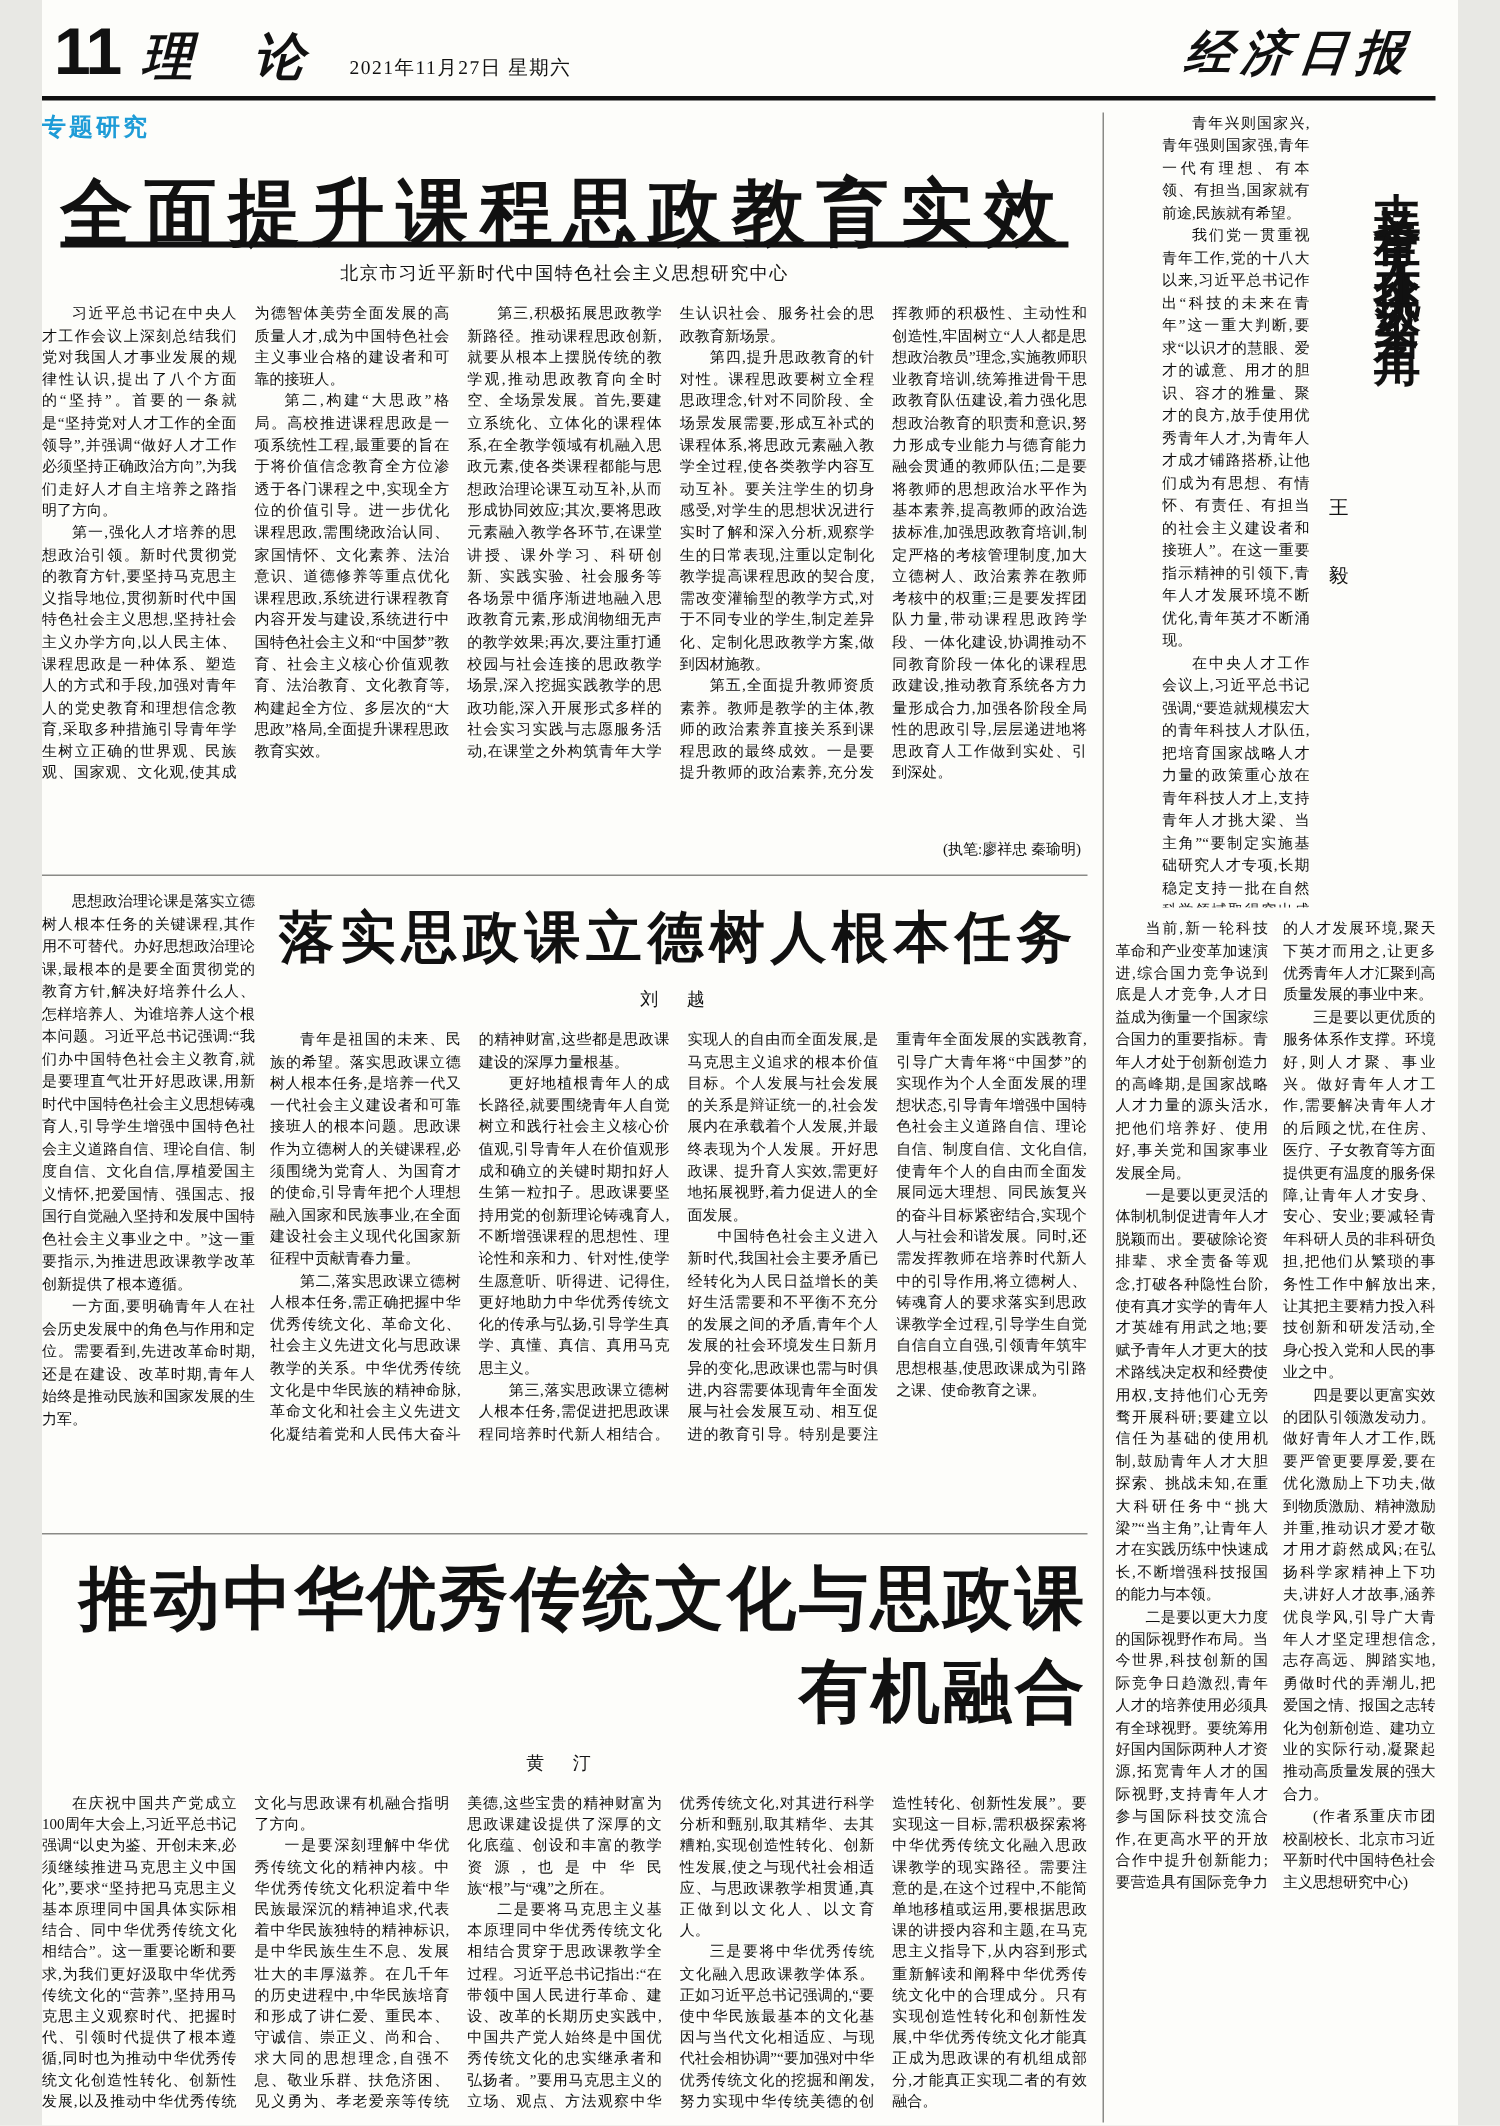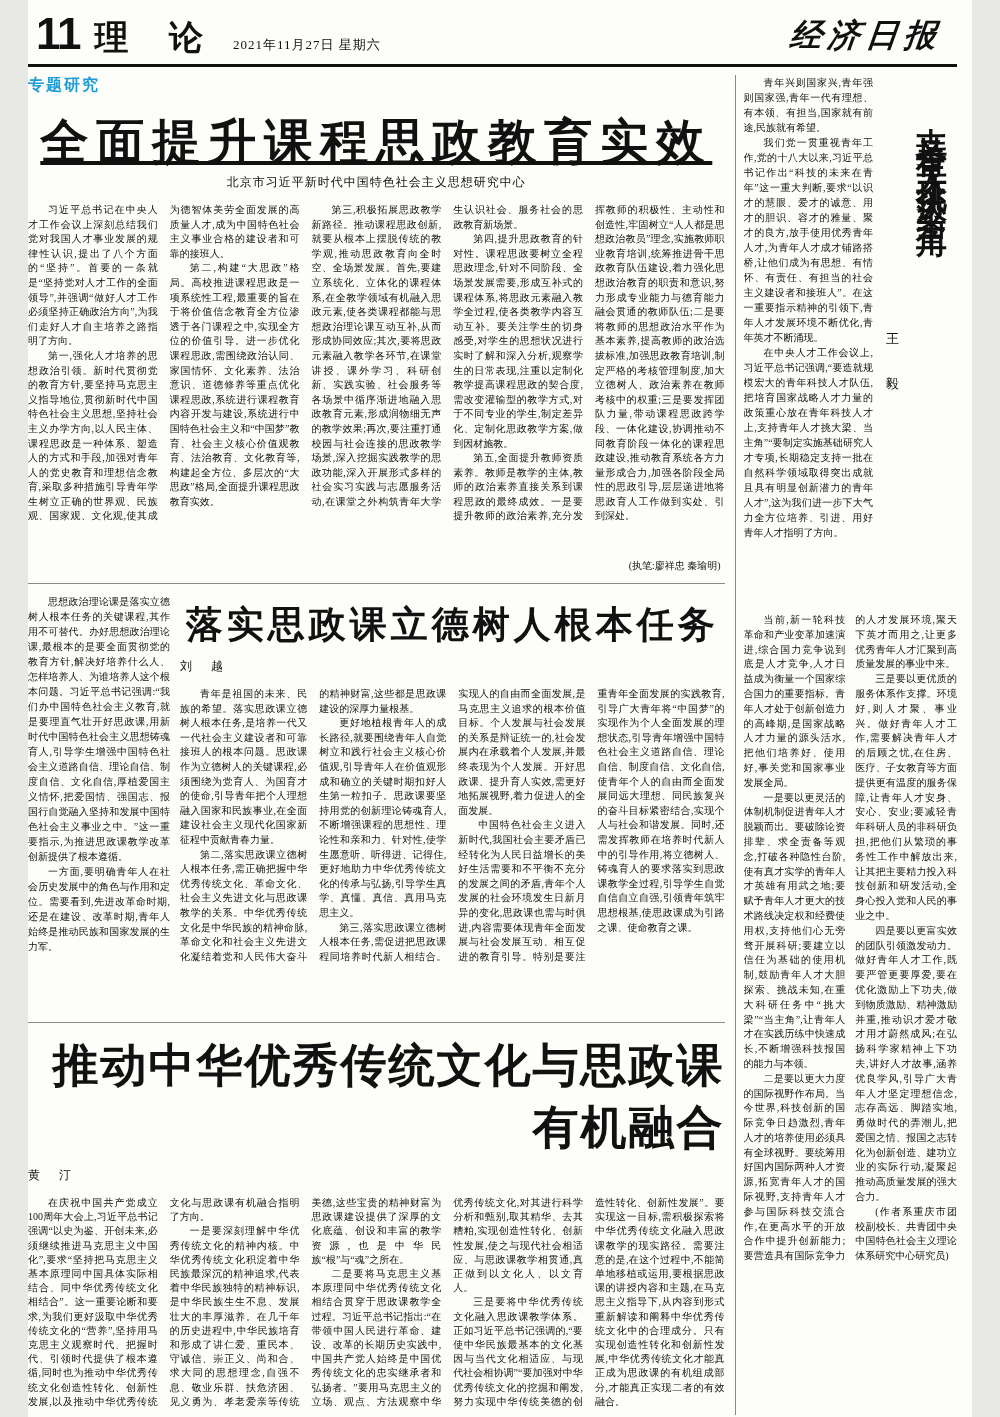--- a/index.html
+++ b/index.html
@@ -15,47 +15,47 @@
     padding: 10px 15px 0 0;
   }
   
   .masthead-row {
     display: flex; align-items: flex-end; justify-content: space-between;
     padding: 4px 5px 6px 8px;
     border-bottom: 3px solid #111;
   }
   .masthead-left { display: flex; align-items: baseline; gap: 14px; }
   .page-number { font-family: "Liberation Sans", sans-serif; font-weight: 900; font-size: 44px; line-height: 0.9; letter-spacing: -1px; }
-  .section-name { font-family: "Liberation Serif", serif; font-weight: 900; font-size: 34px; letter-spacing: 16px; line-height: 1; }
+  .section-name { font-family: "Liberation Serif", serif; font-weight: 900; font-size: 34px; letter-spacing: 16px; line-height: 1; font-style: italic; }
   .edition-date { font-size: 13px; padding-bottom: 4px; letter-spacing: 1px; }
   .paper-logo { font-family: "Liberation Serif", serif; font-style: italic; font-weight: 900; font-size: 32px; letter-spacing: 6px; padding-right: 10px; transform: skewX(-6deg); }
   
   .content { display: flex; margin-top: 8px; height: 1340px; }
   .main-col { width: 738px; padding-right: 10px; }
   .side-col { width: 232px; border-left: 1px solid #8a8a86; padding-left: 8px; display: flex; flex-direction: column; }
   
   .topic-label { font-family: "Liberation Sans", sans-serif; font-weight: bold; font-size: 16px; letter-spacing: 2px; color: #1e9cd7; }
   .a1-title { font-family: "Liberation Sans", sans-serif; font-weight: 900; font-size: 48px; letter-spacing: 8px; text-align: center; margin: 14px 0 0 0; text-decoration: underline; }
   .a1-byline { text-align: center; font-size: 12px; letter-spacing: 1px; margin-bottom: 12px; }
   .cols5 { column-count: 5; column-gap: 12px; height: 352px; overflow: hidden; font-size: 10px; line-height: 14.6px; text-align: justify; }
   .para { text-indent: 2em; }
   .signature { text-align: right; font-size: 10px; margin-top: 4px; padding-right: 4px; }
   
   .article2 { border-top: 1px solid #8a8a86; margin-top: 10px; padding-top: 10px; display: flex; }
   .a2-lead { width: 152px; flex: none; font-size: 10px; line-height: 15px; text-align: justify; height: 418px; overflow: hidden; padding-right: 10px; }
   .a2-right { flex: 1; }
   .a2-title { font-family: "Liberation Serif", serif; font-weight: 900; font-size: 37px; letter-spacing: 4px; text-align: center; margin: 6px 0 8px 0; }
-  .author-line { font-size: 12px; letter-spacing: 8px; margin-bottom: 12px; }
+  .author-line { text-align: center; font-size: 12px; letter-spacing: 8px; margin-bottom: 12px; }
   .cols4 { column-count: 4; column-gap: 12px; height: 322px; overflow: hidden; font-size: 10px; line-height: 14.6px; text-align: justify; }
   
   .article3 { border-top: 1px solid #8a8a86; margin-top: 10px; padding-top: 12px; }
   .a3-title { font-family: "Liberation Serif", serif; font-weight: 900; font-size: 46px; letter-spacing: 2px; text-align: right; margin-bottom: 8px; }
   .cols5b { column-count: 5; column-gap: 12px; height: 300px; overflow: hidden; font-size: 10px; line-height: 14.2px; text-align: justify; }
   
-  .side-top { display: flex; height: 530px; }
+  .side-top { display: flex; height: 530px; margin-left: 31px; }
   .side-top-text { flex: 1; font-size: 10px; line-height: 15px; text-align: justify; overflow: hidden; padding-right: 6px; }
   .v-author-strip { width: 26px; flex: none; display: flex; justify-content: center; }
   .v-author { writing-mode: vertical-rl; text-orientation: upright; font-size: 13px; letter-spacing: 14px; margin-top: 248px; }
   .v-title-strip { width: 52px; flex: none; display: flex; justify-content: center; }
   .v-title { writing-mode: vertical-rl; text-orientation: upright; font-family: "Liberation Sans", sans-serif; font-weight: 900; font-size: 31px; letter-spacing: 9px; margin-top: 28px; }
   .side-bottom { flex: 1; margin-top: 8px; column-count: 2; column-gap: 10px; font-size: 10px; line-height: 14.8px; text-align: justify; overflow: hidden; }
   .side-signature { text-indent: 2em; font-size: 10px; }
 </style>
 </head>
 <body>
@@ -137,18 +137,18 @@
         </div>
       </div>
       <div class="side-bottom">
         <div>
             <p class="para">当前,新一轮科技革命和产业变革加速演进,综合国力竞争说到底是人才竞争,人才日益成为衡量一个国家综合国力的重要指标。青年人才处于创新创造力的高峰期,是国家战略人才力量的源头活水,把他们培养好、使用好,事关党和国家事业发展全局。</p>
             <p class="para">一是要以更灵活的体制机制促进青年人才脱颖而出。要破除论资排辈、求全责备等观念,打破各种隐性台阶,使有真才实学的青年人才英雄有用武之地;要赋予青年人才更大的技术路线决定权和经费使用权,支持他们心无旁骛开展科研;要建立以信任为基础的使用机制,鼓励青年人才大胆探索、挑战未知,在重大科研任务中“挑大梁”“当主角”,让青年人才在实践历练中快速成长,不断增强科技报国的能力与本领。</p>
             <p class="para">二是要以更大力度的国际视野作布局。当今世界,科技创新的国际竞争日趋激烈,青年人才的培养使用必须具有全球视野。要统筹用好国内国际两种人才资源,拓宽青年人才的国际视野,支持青年人才参与国际科技交流合作,在更高水平的开放合作中提升创新能力;要营造具有国际竞争力的人才发展环境,聚天下英才而用之,让更多优秀青年人才汇聚到高质量发展的事业中来。</p>
             <p class="para">三是要以更优质的服务体系作支撑。环境好,则人才聚、事业兴。做好青年人才工作,需要解决青年人才的后顾之忧,在住房、医疗、子女教育等方面提供更有温度的服务保障,让青年人才安身、安心、安业;要减轻青年科研人员的非科研负担,把他们从繁琐的事务性工作中解放出来,让其把主要精力投入科技创新和研发活动,全身心投入党和人民的事业之中。</p>
             <p class="para">四是要以更富实效的团队引领激发动力。做好青年人才工作,既要严管更要厚爱,要在优化激励上下功夫,做到物质激励、精神激励并重,推动识才爱才敬才用才蔚然成风;在弘扬科学家精神上下功夫,讲好人才故事,涵养优良学风,引导广大青年人才坚定理想信念,志存高远、脚踏实地,勇做时代的弄潮儿,把爱国之情、报国之志转化为创新创造、建功立业的实际行动,凝聚起推动高质量发展的强大合力。</p>
           </div>
-        <p class="side-signature">(作者系重庆市团校副校长、共青团中央中国特色社会主义理论体系研究中心研究员)</p>
+        <p class="side-signature">(作者系重庆市团校副校长、北京市习近平新时代中国特色社会主义思想研究中心)</p>
       </div>
     </div>
 
   </div>
 </div>
 
 </body></html>

